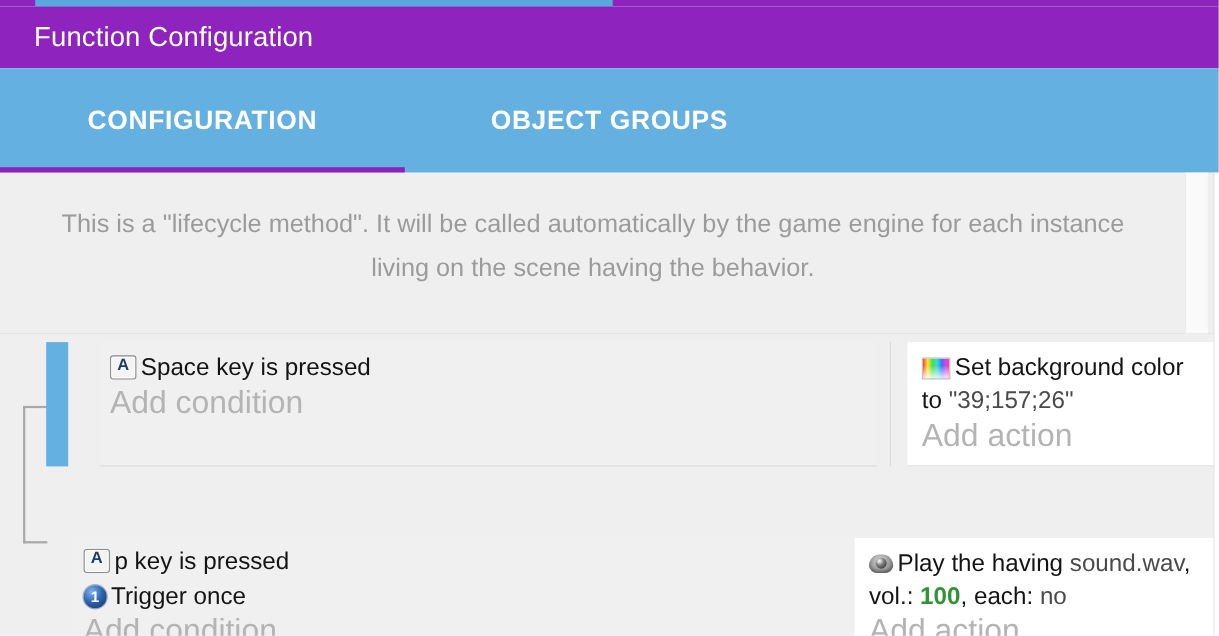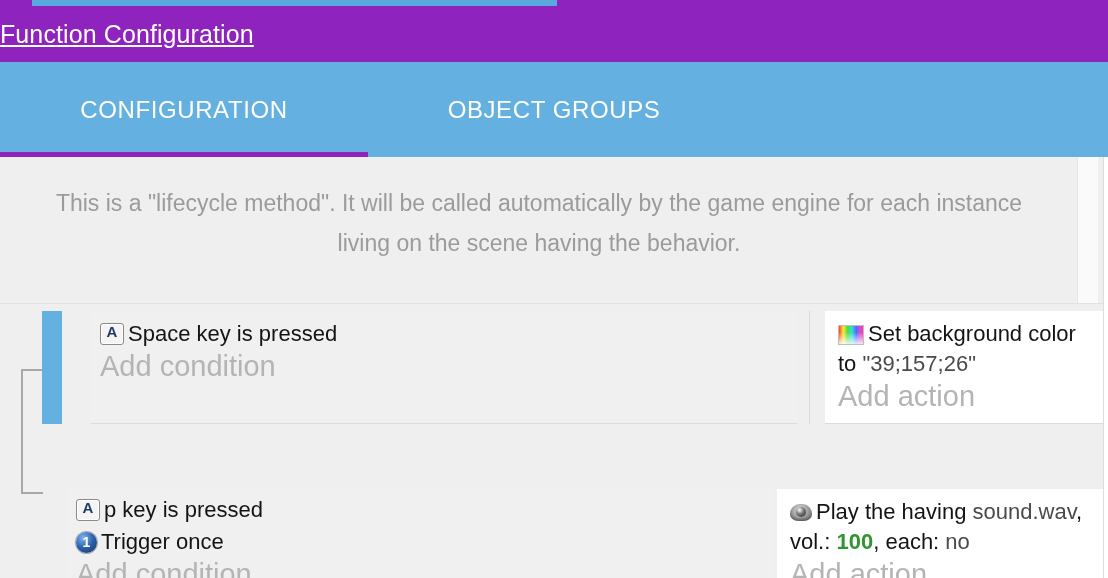--- a/index.html
+++ b/index.html
@@ -35,41 +35,41 @@
     top: 6px; left: 0;
     width: 1108px; height: 56px;
     background: #8e24bd;
     display: flex;
     align-items: center;
   }
   #titlebar .title {
     color: #ffffff;
     font-size: 25px;
     font-weight: 400;
+    padding-left: 31px;
     letter-spacing: .1px;
-    text-decoration: underline;
   }
 
   
   #tabbar {
     position: absolute;
     top: 62px; left: 0;
     width: 1108px; height: 95px;
     background: #64b0e0;
     display: flex;
     align-items: center;
   }
   .tab {
     height: 95px;
     display: flex;
     align-items: center;
     justify-content: center;
     color: #ffffff;
     font-size: 24px;
-    font-weight: normal;
+    font-weight: bold;
     letter-spacing: .6px;
     position: relative;
     cursor: pointer;
     box-sizing: border-box;
   }
   .tab.w1 { width: 368px; }
   .tab.w2 { width: 368px; }
   .tab.w3 { width: 372px; }
   .tab.active::after {
     content: "";

